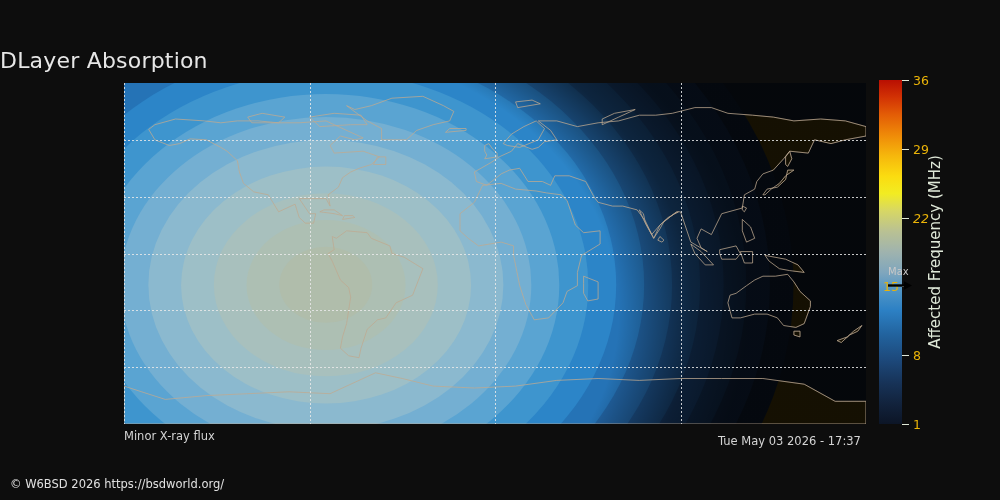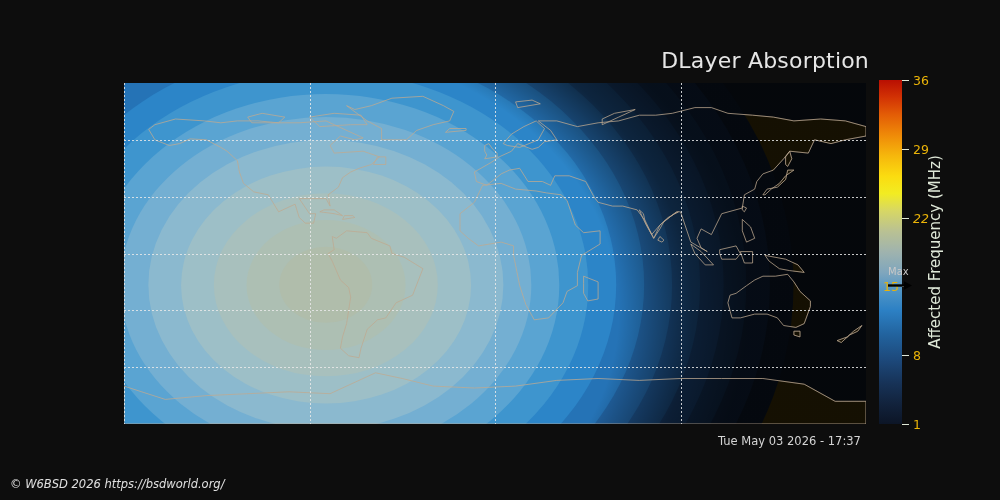--- a/index.html
+++ b/index.html
@@ -6,21 +6,21 @@
   html,body{margin:0;padding:0;background:#0d0d0d;}
   body{
     width:1000px;height:500px;overflow:hidden;position:relative;
     font-family:"DejaVu Sans","Liberation Sans",sans-serif;
     color:#e8e8e8;
   }
   #figure{position:absolute;inset:0;background:#0d0d0d;}
 
   
   #title{
-    position:absolute;left:0;top:48px;width:869px;text-align:right;
+    position:absolute;left:0;top:48px;width:869px;text-align:left;
     font-size:22px;color:#e6e6e6;letter-spacing:.2px;
   }
 
   
   #plot{
     position:absolute;left:124px;top:83px;width:742px;height:341px;
     background:#111a2b;overflow:hidden;
   }
   #ocean{position:absolute;inset:0;background:#101827;}
 
@@ -83,21 +83,20 @@
   
   #note{
     position:absolute;left:124px;top:429px;font-size:11.5px;color:#d4d4d4;
     line-height:15px;
   }
   #stamp{
     position:absolute;left:718px;top:434px;font-size:11.5px;color:#d4d4d4;
   }
   #copyright{
     position:absolute;left:10px;top:477px;font-size:11.5px;color:#e0e0e0;
-    font-style:italic;
   }
 </style>
 </head>
 <body>
 
 <div id="figure">
 
   <div id="title">DLayer Absorption</div>
 
   <div id="plot">
@@ -230,18 +229,19 @@
       <line x1="1" y1="5.5" x2="19" y2="5.5" stroke="#000" stroke-width="2.4"></line>
       <polygon points="17,1.2 25,5.5 17,9.8" fill="#000"></polygon>
     </svg>
   </div>
 
   <div id="cb-axis-label">
     <span>Affected Frequency (MHz)</span>
   </div>
 
   <div id="note">
+    <div>Minor X-ray flux</div>
   </div>
 
   <div id="stamp">Tue May 03 2026 - 17:37</div>
 
   <div id="copyright">© W6BSD 2026 https://bsdworld.org/</div>
 </div>
 
 </body></html>

